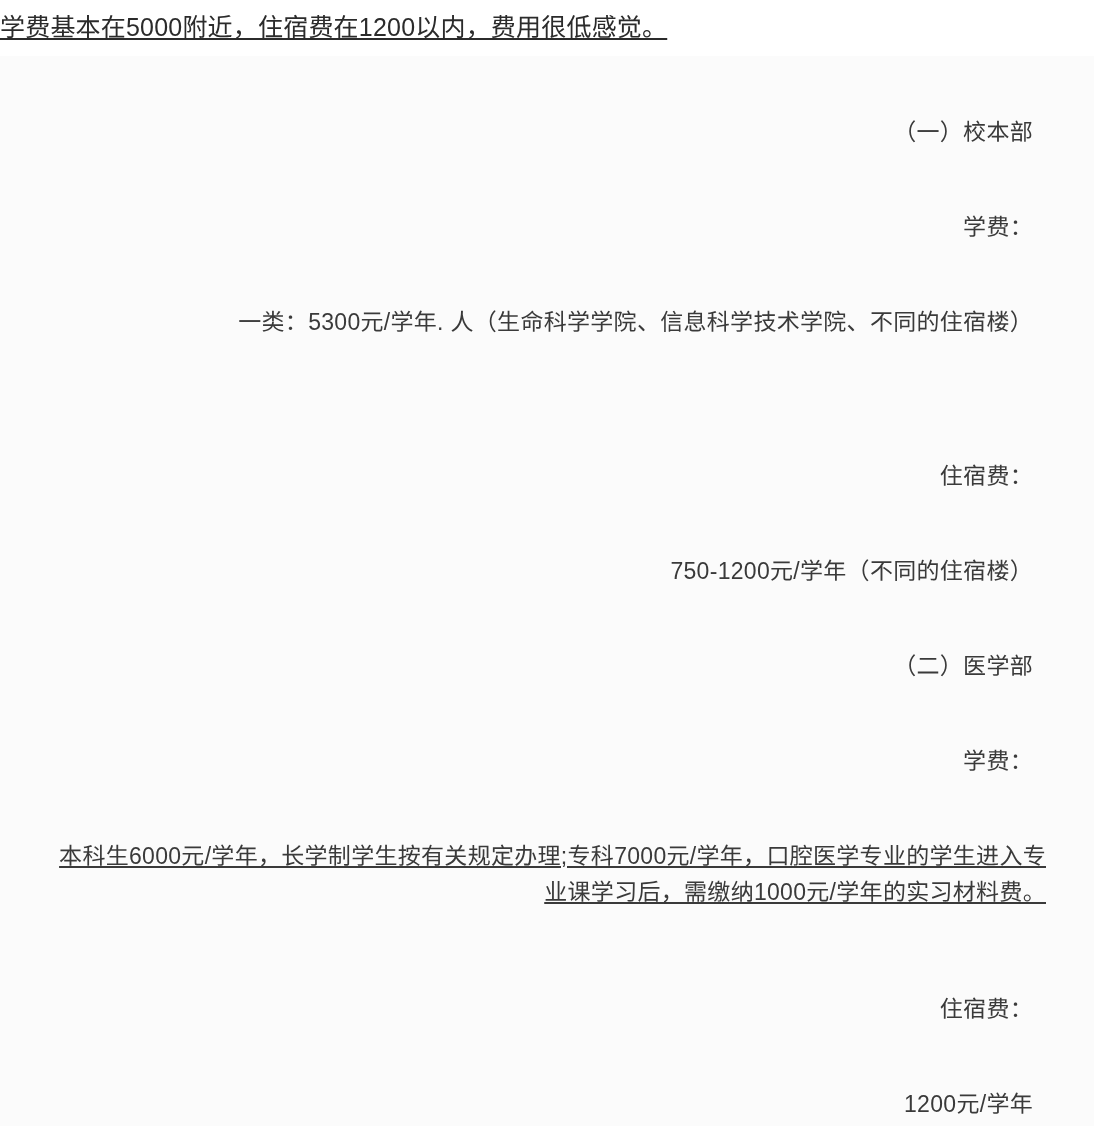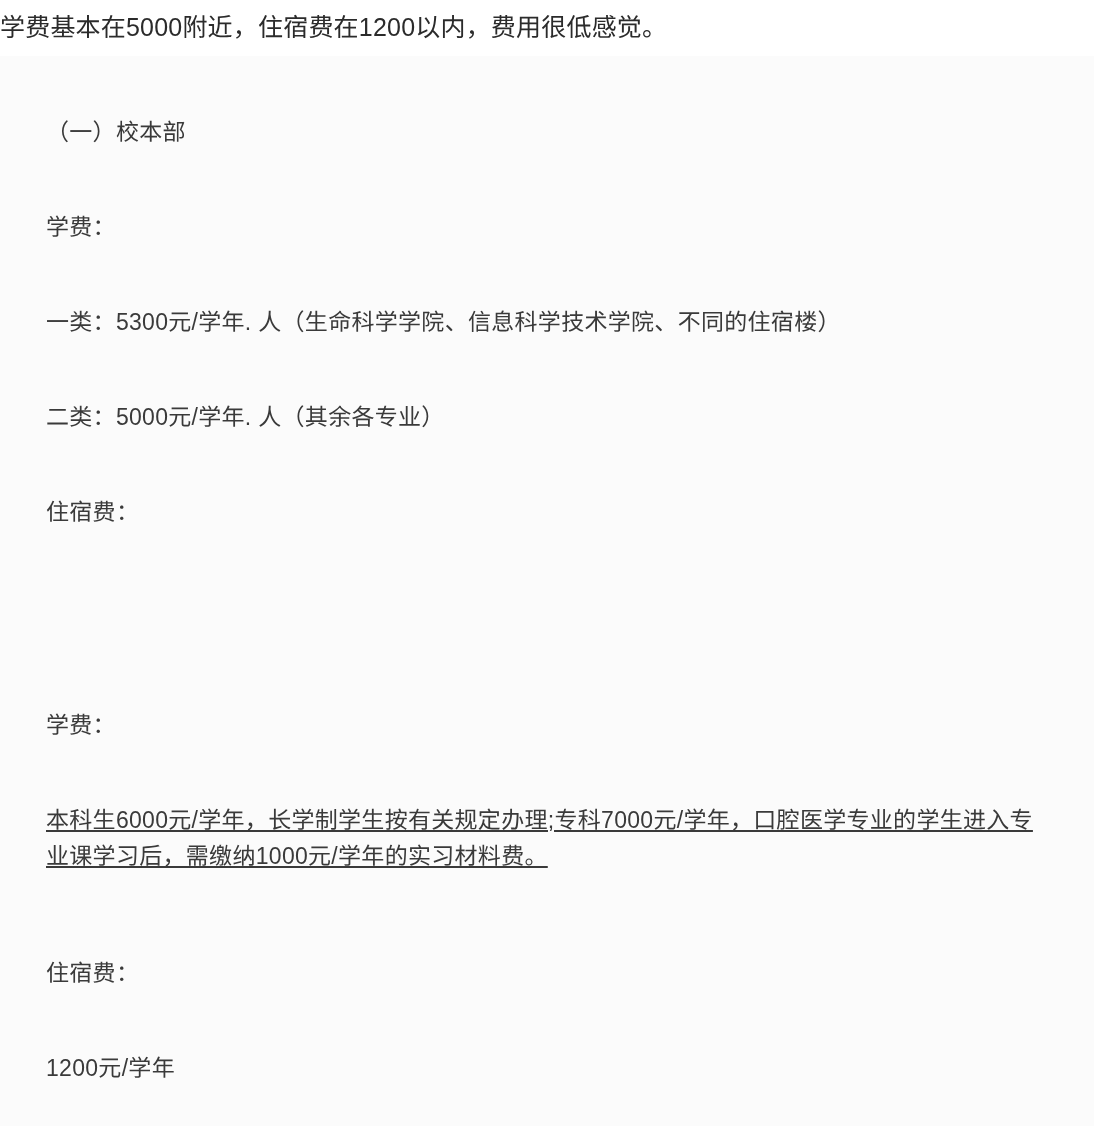--- a/index.html
+++ b/index.html
@@ -26,32 +26,34 @@
   .intro {
     position: absolute;
     left: 0px;
     top: 8px;
     width: 1094px;
     font-size: 25px;
     line-height: 38px;
     color: #2b2b2b;
     letter-spacing: 0.2px;
     white-space: nowrap;
+    text-decoration: underline;
   }
 
   
   .excerpt {
     position: absolute;
     left: 0px;
     top: 56px;
     width: 1094px;
     height: 1070px;
     background: #fbfbfb;
     box-sizing: border-box;
     padding: 58px 61px 0 46px;
+    text-align: right;
   }
 
   .excerpt p {
     margin: 0 0 0 0;
     font-size: 23px;
     line-height: 36px;
     color: #3a3a3a;
     letter-spacing: 0.3px;
   }
 
@@ -82,28 +84,29 @@
 
     <p>（一）校本部</p>
     <div class="gap"></div>
 
     <p>学费：</p>
     <div class="gap"></div>
 
     <p>一类：5300元/学年. 人（生命科学学院、信息科学技术学院、不同的住宿楼）</p>
     <div class="gap"></div>
 
-    <p>二类：5000元/学年. 人（其余各专业）</p>
     <div class="gap"></div>
 
     <p>住宿费：</p>
     <div class="gap"></div>
 
+    <p>750-1200元/学年（不同的住宿楼）</p>
     <div class="gap"></div>
 
+    <p>（二）医学部</p>
     <div class="gap"></div>
 
     <p>学费：</p>
     <div class="gap"></div>
 
     <p class="para-wrap">本科生6000元/学年，长学制学生按有关规定办理;专科7000元/学年，口腔医学专业的学生进入专业课学习后，需缴纳1000元/学年的实习材料费。</p>
     <div class="gap-small"></div>
     <div class="gap"></div>
 
     <p>住宿费：</p>

